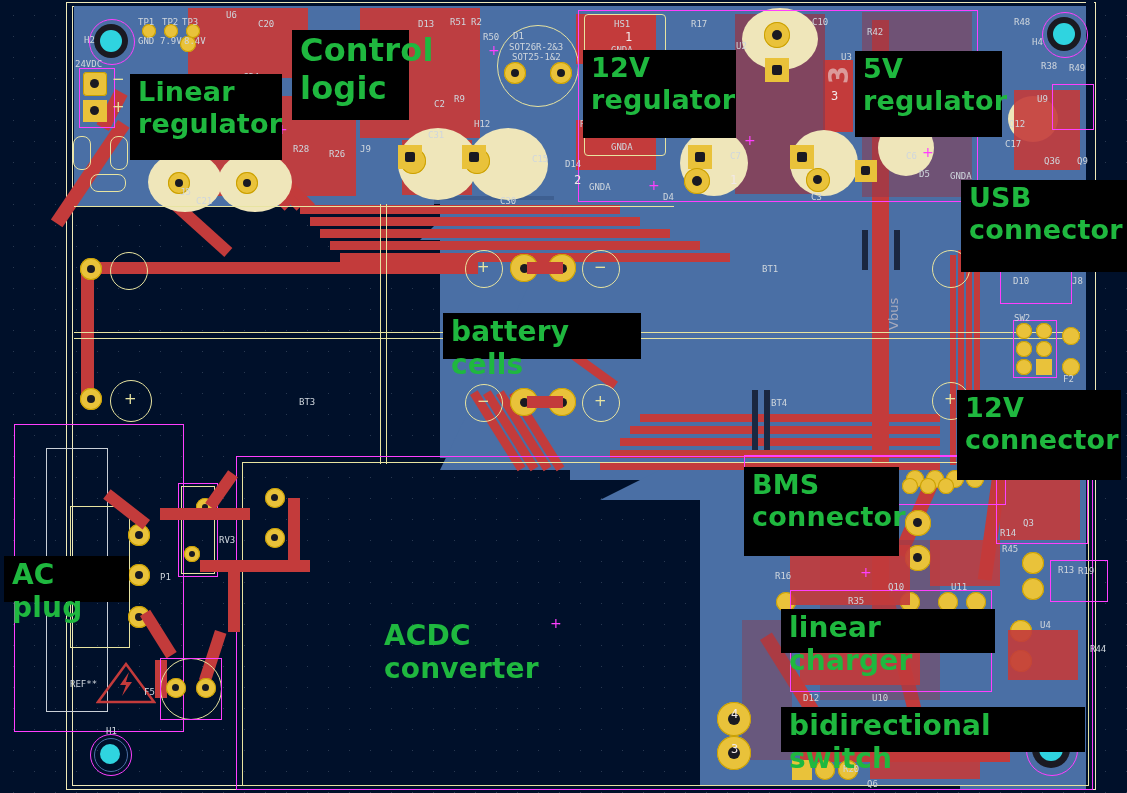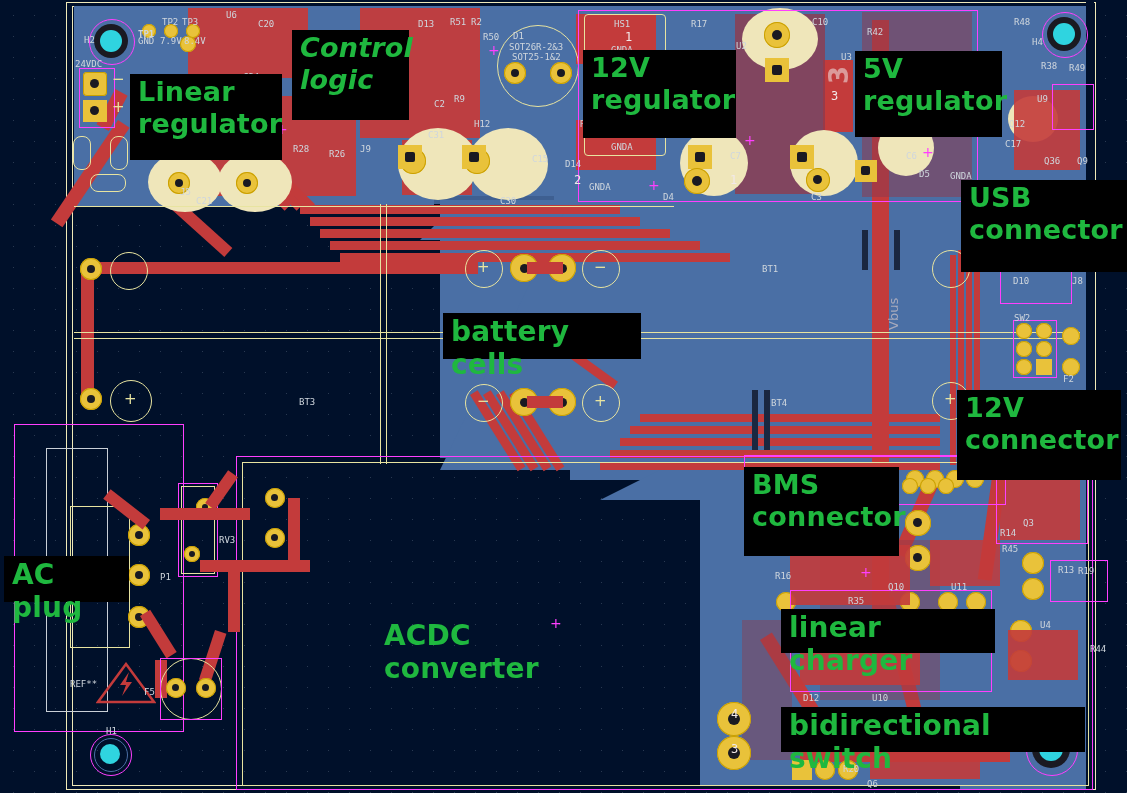--- a/index.html
+++ b/index.html
@@ -397,21 +397,21 @@
   <div class="refbig" style="left:824px;top:84px;transform:rotate(-90deg);transform-origin:left top;">3</div>
   <div class="refbig" style="left:838px;top:630px;transform:rotate(-90deg);transform-origin:left top;">2</div>
 
   <div id="netlabels">
       <div class="netname v" style="left: 886px; top: 330px;">Vbus</div>
     </div>
 
   <div id="refs">
       <div class="ref" style="left: 84px; top: 36px;">H2</div>
       <div class="ref" style="left: 75px; top: 60px;">24VDC</div>
-      <div class="ref" style="left: 138px; top: 30px; font-weight: bold;">TP1</div>
+      <div class="ref" style="left: 138px; top: 18px;">TP1</div>
       <div class="ref" style="left: 162px; top: 18px;">TP2</div>
       <div class="ref" style="left: 182px; top: 18px;">TP3</div>
       <div class="ref" style="left: 138px; top: 37px;">GND</div>
       <div class="ref" style="left: 160px; top: 37px;">7.9V</div>
       <div class="ref" style="left: 184px; top: 37px;">8.4V</div>
       <div class="ref" style="left: 226px; top: 11px;">U6</div>
       <div class="ref" style="left: 180px; top: 188px;">J5</div>
       <div class="ref" style="left: 196px; top: 197px;">C21</div>
       <div class="ref" style="left: 428px; top: 131px;">C31</div>
       <div class="ref" style="left: 500px; top: 197px; text-align: center;">C30</div>
@@ -493,21 +493,21 @@
       <div class="ref" style="color: rgb(242, 233, 233); font-size: 12px; left: 730px; top: 176px;">1</div>
       <div class="ref" style="color: rgb(242, 233, 233); font-size: 12px; left: 831px; top: 92px;">3</div>
       <div class="ref" style="color: rgb(242, 233, 233); font-size: 12px; left: 845px; top: 622px;">2</div>
       <div class="ref" style="color: rgb(242, 233, 233); font-size: 12px; left: 731px; top: 710px;">4</div>
       <div class="ref" style="color: rgb(242, 233, 233); font-size: 12px; left: 731px; top: 745px;">3</div>
     </div>
 
   <div id="annos">
       <div class="anno" style="left: 130px; top: 74px; width: 152px; height: 86px; font-size: 27px; color: rgb(31, 184, 63); background: rgb(0, 0, 0);">Linear
 regulator</div>
-      <div class="anno" style="left: 292px; top: 30px; width: 117px; height: 90px; font-size: 27px; color: rgb(31, 184, 63); background: rgb(0, 0, 0); font-style: italic;">Control
+      <div class="anno" style="left: 292px; top: 30px; width: 117px; height: 90px; font-size: 32px; color: rgb(31, 184, 63); background: rgb(0, 0, 0);">Control
 logic</div>
       <div class="anno" style="left: 583px; top: 50px; width: 153px; height: 88px; font-size: 27px; color: rgb(31, 184, 63); background: rgb(0, 0, 0);">12V
 regulator</div>
       <div class="anno" style="left: 855px; top: 51px; width: 147px; height: 86px; font-size: 27px; color: rgb(31, 184, 63); background: rgb(0, 0, 0);">5V
 regulator</div>
       <div class="anno" style="left: 961px; top: 180px; width: 166px; height: 92px; font-size: 27px; color: rgb(31, 184, 63); background: rgb(0, 0, 0);">USB
 connector</div>
       <div class="anno" style="left: 443px; top: 313px; width: 198px; height: 46px; font-size: 28px; color: rgb(31, 184, 63); background: rgb(0, 0, 0);">battery cells</div>
       <div class="anno" style="left: 957px; top: 390px; width: 164px; height: 90px; font-size: 27px; color: rgb(31, 184, 63); background: rgb(0, 0, 0);">12V
 connector</div>

